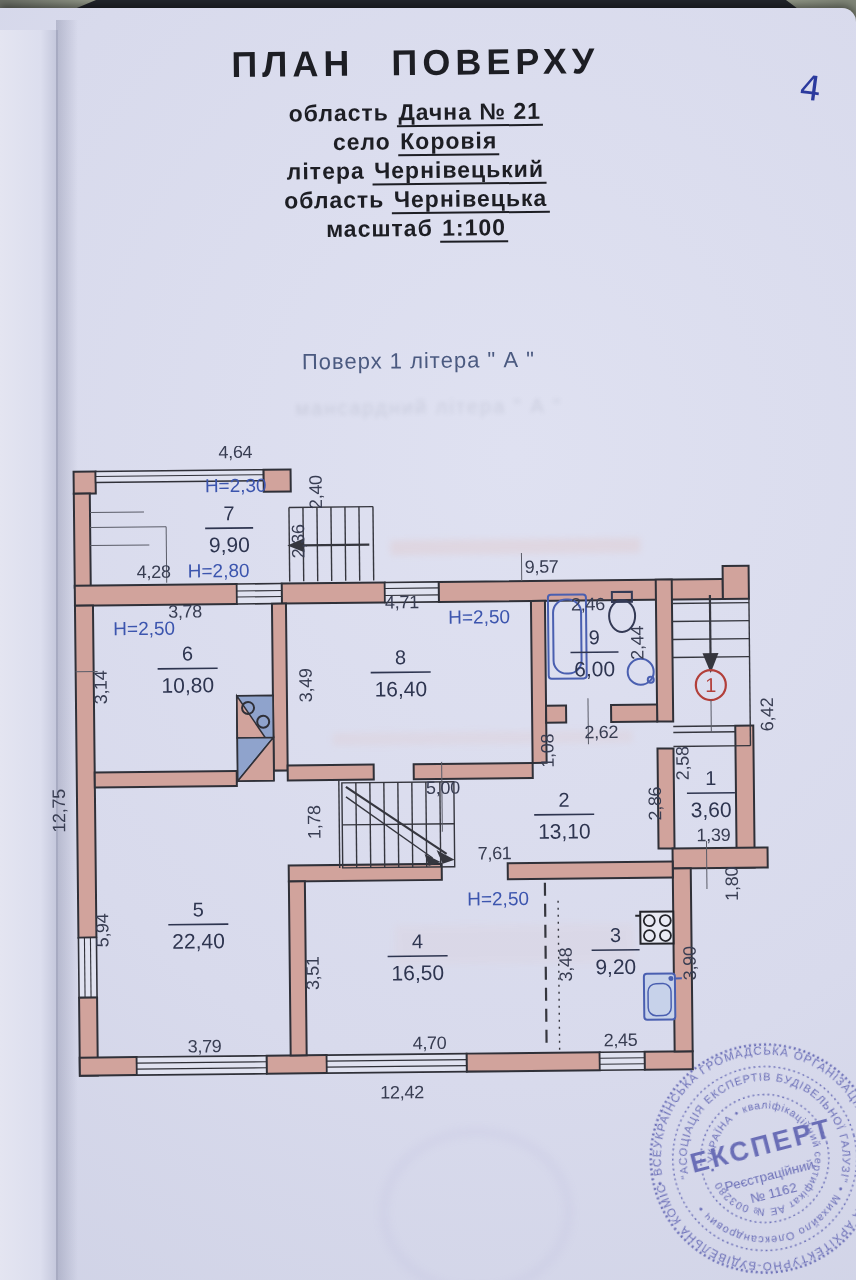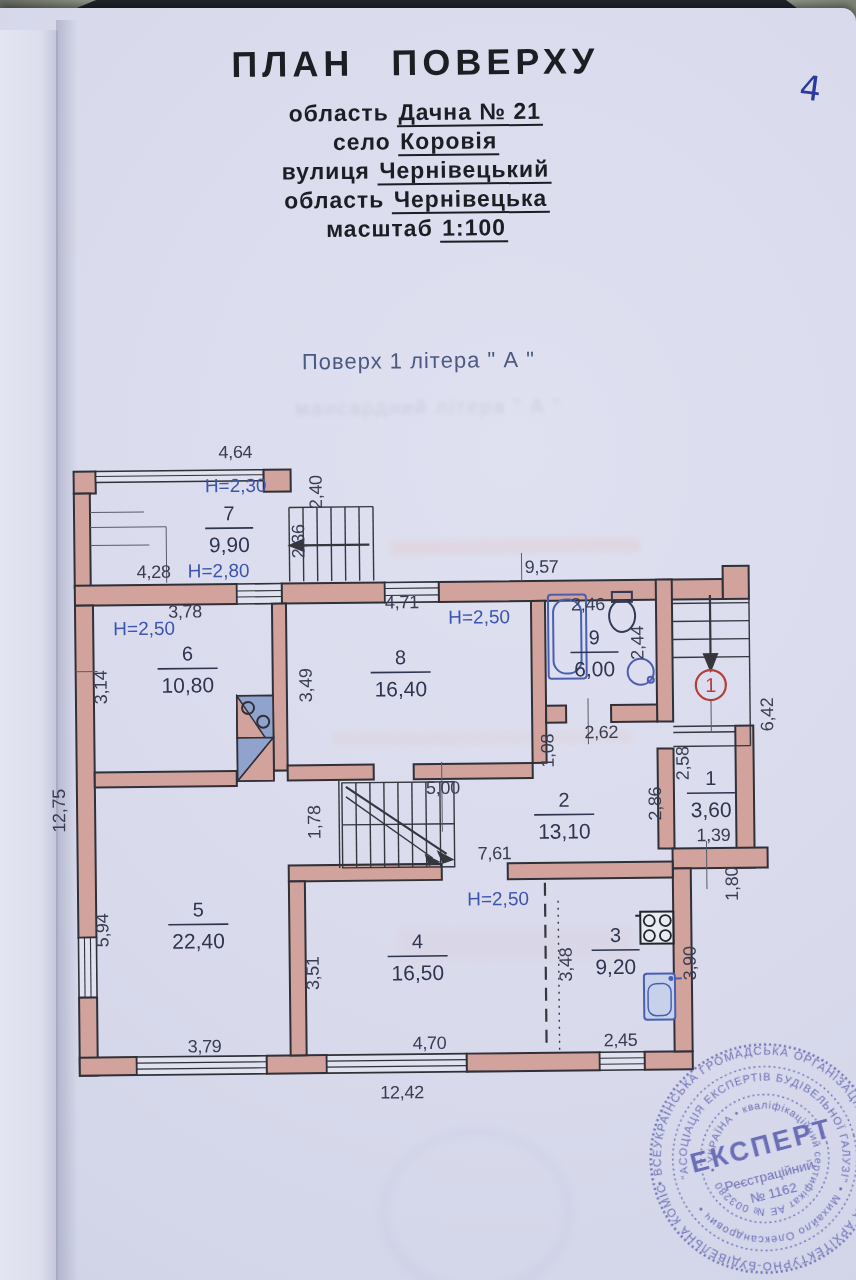--- a/index.html
+++ b/index.html
@@ -89,21 +89,21 @@
     <div class="title">ПЛАН ПОВЕРХУ</div>
     <div class="hline">
       <span>область</span>
       <span class="uv">Дачна № 21</span>
     </div>
     <div class="hline">
       <span>село</span>
       <span class="uv">Коровія</span>
     </div>
     <div class="hline">
-      <span>вулиця</span>
+      <span>літера</span>
       <span class="uv">Чернівецький</span>
     </div>
     <div class="hline">
       <span>область</span>
       <span class="uv">Чернівецька</span>
     </div>
     <div class="hline">
       <span>масштаб</span>
       <span class="uv">1:100</span>
     </div>

